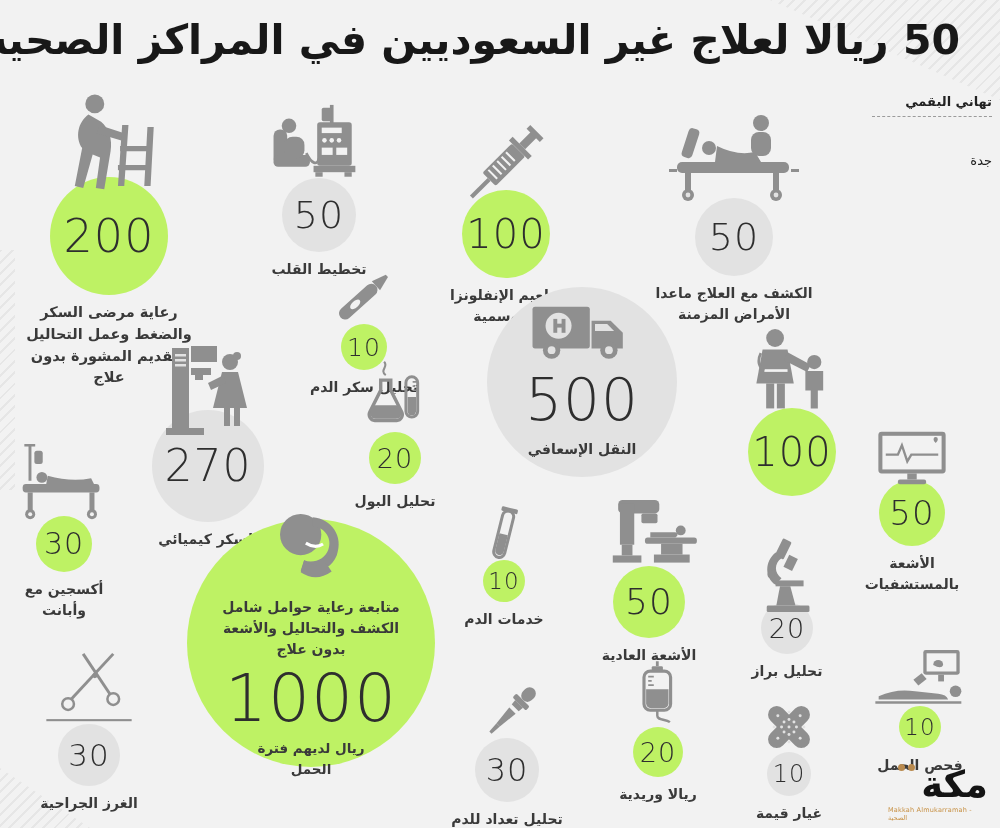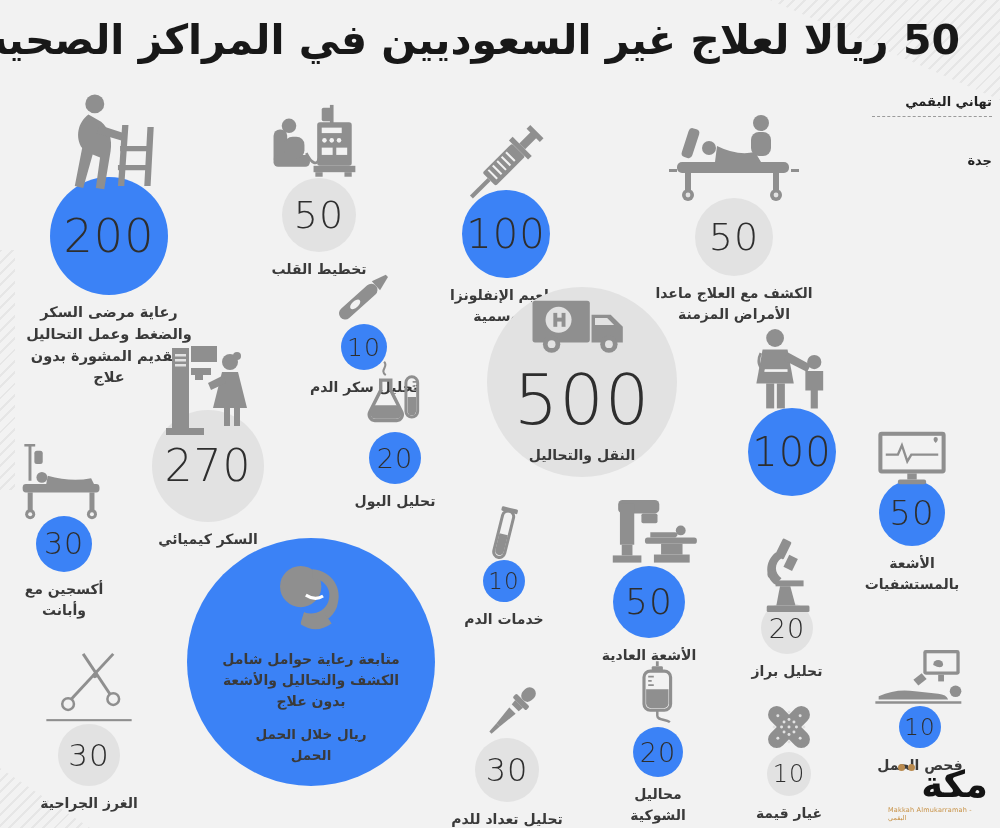--- a/index.html
+++ b/index.html
@@ -11,44 +11,44 @@
   .deco-left{top:250px;left:0;width:15px;height:240px;}
   .deco-bl{bottom:0;left:0;width:90px;height:60px;clip-path:polygon(0 0,0 100%,100% 100%);}
 
   
   .title{position:absolute;top:10px;left:40px;right:40px;text-align:center;direction:rtl;
          font-weight:bold;font-size:41px;line-height:1.5;color:#181818;white-space:nowrap;}
 
   
   .article{position:absolute;top:94px;right:8px;width:120px;direction:rtl;text-align:right;color:#222;}
   .byline{font-size:13px;font-weight:bold;padding-bottom:7px;border-bottom:1px dashed #9b9b9b;margin-bottom:8px;}
-  .city{font-size:13px;font-weight:bold;margin-bottom:4px;margin-top:36px;}
+  .city{font-size:13px;font-weight:normal;margin-bottom:4px;margin-top:36px;}
   .article-body{font-size:12.3px;line-height:1.78;color:#2c2c2c;}
 
   
   .item{position:absolute;display:flex;flex-direction:column;align-items:center;text-align:center;}
   .ic{position:relative;z-index:2;color:#8f8f8f;line-height:0;}
-  .circle{border-radius:50%;background:#3b82f6;display:flex;flex-direction:column;align-items:center;justify-content:center;z-index:1;}
+  .circle{border-radius:50%;background:#bef264;display:flex;flex-direction:column;align-items:center;justify-content:center;z-index:1;}
   .circle.gray{background:#e2e2e2;}
   .num{font-family:"DejaVu Sans","Liberation Sans",sans-serif;font-weight:200;color:#2e2e2e;letter-spacing:1px;line-height:1;}
   .lbl{direction:rtl;font-weight:bold;color:#3a3a3a;font-size:14px;line-height:1.5;margin-top:7px;}
 
   
   .i1{left:18px;top:93px;width:182px}   .i1 .circle{width:118px;height:118px}.i1 .num{font-size:46px}.i1 .ic{margin-bottom:-22px}.i1 .lbl{font-size:14.5px}
   .i2{left:246px;top:104px;width:146px} .i2 .circle{width:74px;height:74px}  .i2 .num{font-size:38px}.i2 .ic{margin-bottom:-6px}
   .i3{left:420px;top:112px;width:172px} .i3 .circle{width:88px;height:88px}  .i3 .num{font-size:40px}.i3 .ic{margin-bottom:-26px}
   .i4{left:648px;top:112px;width:172px} .i4 .circle{width:78px;height:78px}  .i4 .num{font-size:38px}.i4 .ic{margin-bottom:-6px}
   .i5{left:303px;top:256px;width:122px} .i5 .circle{width:46px;height:46px}  .i5 .num{font-size:25px}.i5 .ic{margin-bottom:-14px}
-  .i6{left:487px;top:287px;width:190px} .i6 .circle{width:190px;height:190px}.i6 .num{font-size:70px}.i6 .lbl{margin-top:10px}
+  .i6{left:487px;top:287px;width:190px} .i6 .circle{width:190px;height:190px}.i6 .num{font-size:58px}.i6 .lbl{margin-top:10px}
   .i7{left:143px;top:344px;width:130px} .i7 .circle{width:112px;height:112px}.i7 .num{font-size:44px}.i7 .ic{margin-bottom:-30px}
   .i8{left:337px;top:360px;width:116px} .i8 .circle{width:52px;height:52px}  .i8 .num{font-size:27px}.i8 .ic{margin-bottom:-12px}
   .i9{left:731px;top:328px;width:122px} .i9 .circle{width:88px;height:88px}  .i9 .num{font-size:40px}.i9 .ic{margin-bottom:-14px}.i9 .lbl{width:140px}
   .i10{left:852px;top:430px;width:120px}.i10 .circle{width:66px;height:66px} .i10 .num{font-size:34px}.i10 .ic{margin-bottom:-8px}
   .i11{left:8px;top:442px;width:112px}  .i11 .circle{width:56px;height:56px} .i11 .num{font-size:30px}.i11 .ic{margin-bottom:-6px}
-  .i12{left:186px;top:538px;width:250px}.i12 .circle{width:248px;height:248px}.i12 .num{font-size:66px}.i12 .lbl{width:214px}
+  .i12{left:186px;top:519px;width:250px}.i12 .circle{width:248px;height:248px}.i12 .num{font-size:66px}.i12 .lbl{width:214px}
   .i12 .lbl.pre{margin:4px 0 6px}.i12 .lbl.post{font-size:13.5px;margin-top:6px;width:140px}
   .i13{left:453px;top:504px;width:102px}.i13 .circle{width:42px;height:42px} .i13 .num{font-size:23px}.i13 .ic{margin-bottom:-10px}
   .i14{left:586px;top:500px;width:126px}.i14 .circle{width:72px;height:72px} .i14 .num{font-size:36px}.i14 .ic{margin-bottom:-10px}
   .i15{left:733px;top:538px;width:108px}.i15 .circle{width:52px;height:52px} .i15 .num{font-size:27px}.i15 .ic{margin-bottom:-12px}
   .i16{left:33px;top:650px;width:112px} .i16 .circle{width:62px;height:62px} .i16 .num{font-size:31px}.i16 .ic{margin-bottom:-4px}
   .i17{left:448px;top:676px;width:118px}.i17 .circle{width:64px;height:64px} .i17 .num{font-size:32px}.i17 .ic{margin-bottom:-16px}
   .i18{left:608px;top:661px;width:100px}.i18 .circle{width:50px;height:50px} .i18 .num{font-size:27px}.i18 .ic{margin-bottom:-8px}
   .i19{left:743px;top:696px;width:92px} .i19 .circle{width:44px;height:44px} .i19 .num{font-size:24px}.i19 .ic{margin-bottom:-6px}
   .i20{left:860px;top:650px;width:120px}.i20 .circle{width:42px;height:42px} .i20 .num{font-size:23px}.i20 .ic{margin-bottom:-6px}
 
@@ -188,21 +188,21 @@
             <rect x="34" y="21.5" width="10" height="4.5"></rect>
           <path d="M76 18 h22 l14 14 v18 h-36z"></path>
           <path d="M80 22 h14 l8 8 h-22z" fill="#e2e2e2"></path>
           <circle cx="30" cy="52" r="10"></circle>
             <circle cx="30" cy="52" r="4.5" fill="#e2e2e2"></circle>
           <circle cx="96" cy="52" r="10"></circle>
             <circle cx="96" cy="52" r="4.5" fill="#e2e2e2"></circle>
         </svg>
       </div>
       <span class="num">500</span>
-      <div class="lbl">النقل والتحاليل</div>
+      <div class="lbl">النقل الإسعافي</div>
     </div>
   </div>
 
   <div class="item i7">
     <div class="ic">
       <svg width="100" height="96" viewBox="0 0 100 96" fill="currentColor">
         <rect x="14" y="4" width="17" height="80"></rect>
         <path d="M33 2 h26 v16 h-26z"></path>
         <rect x="33" y="24" width="20" height="7"></rect>
           <rect x="37" y="31" width="8" height="5"></rect>
@@ -304,21 +304,22 @@
     <div class="circle">
       <div class="ic">
         <svg width="86" height="86" viewBox="0 0 100 100" fill="currentColor">
           <circle cx="38" cy="32" r="24"></circle>
           <path d="M52 12 c22 2 36 22 28 44 -6 16 -26 24 -42 18 l4-12 c11 4 24-1 28-12 5-13-3-26-18-28z"></path>
           <path d="M42 62 q12 10 26 4 l6 9 q-18 13 -36 1z"></path>
           <path d="M44 42 q11 7 20 1" stroke="#fff" stroke-width="3.5" fill="none"></path>
         </svg>
       </div>
       <div class="lbl pre">متابعة رعاية حوامل شامل الكشف والتحاليل والأشعة بدون علاج</div>
-      <div class="lbl post">ريال خلال الحمل الحمل</div>
+      <span class="num">1000</span>
+      <div class="lbl post">ريال لديهم فترة الحمل</div>
     </div>
   </div>
 
   <div class="item i13">
     <div class="ic">
       <svg width="44" height="66" viewBox="0 0 60 100" fill="currentColor">
         <g transform="rotate(14 30 50)">
           <rect x="20" y="10" width="17" height="72" rx="8.5" fill="none" stroke="currentColor" stroke-width="4.5"></rect>
           <path d="M22 46 h13 v26 a6.5 6.5 0 01-13 0z"></path>
           <rect x="16" y="5" width="25" height="7" rx="2"></rect>
@@ -412,21 +413,21 @@
         <rect x="31" y="7" width="16" height="7" rx="2"></rect>
         <rect x="20" y="14" width="38" height="56" rx="9" fill="none" stroke="currentColor" stroke-width="4.5"></rect>
         <path d="M23 40 h32 v20 a7 7 0 01-7 7 h-18 a7 7 0 01-7-7z"></path>
         <path d="M26 22h8M26 28h5M26 34h8" stroke="currentColor" stroke-width="2.5" fill="none"></path>
         <path d="M39 70 v8 c0 7 12 4 18 9" stroke="currentColor" stroke-width="3.5" fill="none"></path>
       </svg>
     </div>
     <div class="circle">
       <span class="num">20</span>
     </div>
-    <div class="lbl">محاليل الشوكية</div>
+    <div class="lbl">ريالا وريدية</div>
   </div>
 
   <div class="item i19">
     <div class="ic">
       <svg width="62" height="62" viewBox="0 0 100 100" fill="currentColor">
         <rect x="8" y="36" width="84" height="28" rx="14" transform="rotate(45 50 50)"></rect>
         <rect x="8" y="36" width="84" height="28" rx="14" transform="rotate(-45 50 50)"></rect>
         <g fill="#e2e2e2">
           <circle cx="50" cy="50" r="2.4"></circle>
             <circle cx="42" cy="42" r="2.4"></circle>
@@ -472,15 +473,15 @@
     </div>
     <div class="lbl">فحص الحمل</div>
   </div>
 
   <div class="logo">
     <div class="logo-name">مكة</div>
     <div class="logo-dots">
         <i></i>
         <i></i>
       </div>
-    <div class="logo-sub">Makkah Almukarramah - البقمي</div>
+    <div class="logo-sub">Makkah Almukarramah - الصحية</div>
   </div>
 </div>
 
 </body></html>

